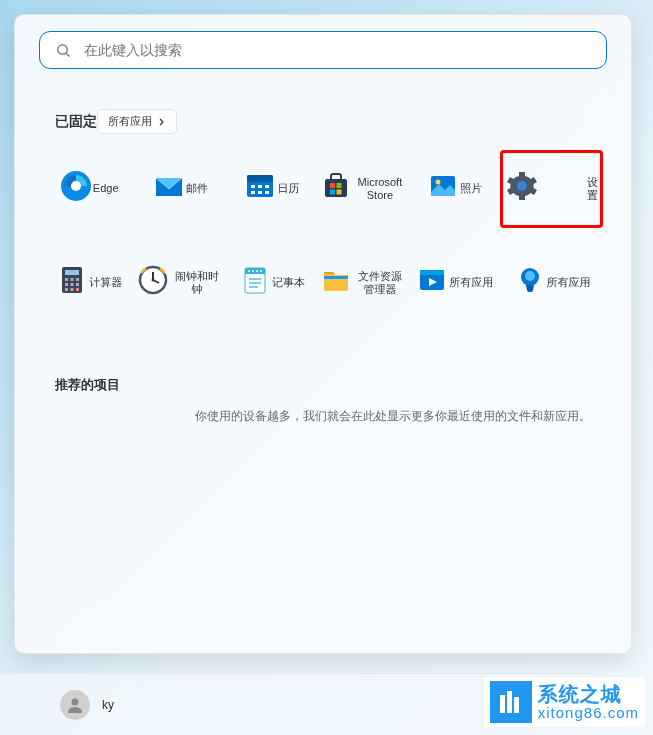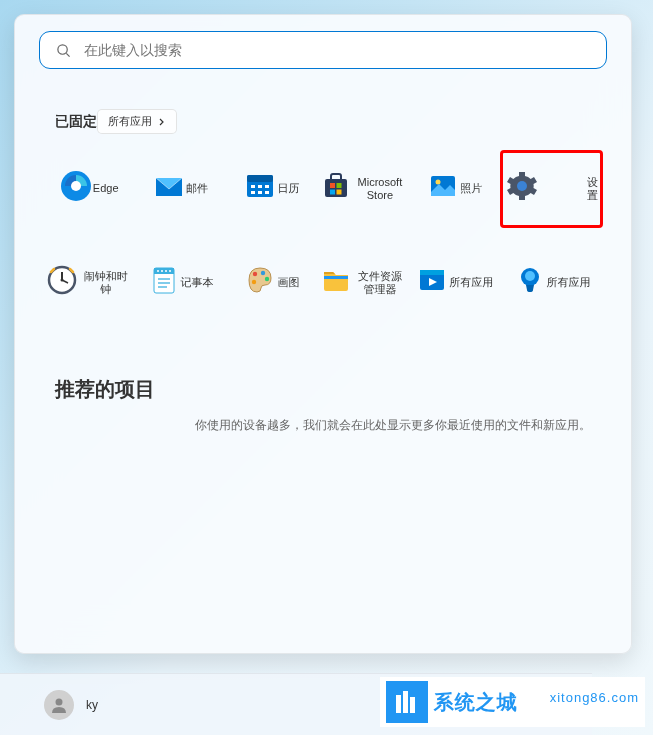--- a/index.html
+++ b/index.html
@@ -101,41 +101,41 @@
     .app-label {
       font-size: 11px;
       color: #333;
       text-align: center;
       line-height: 1.2;
     }
     .recommended-section {
       padding: 50px 40px 10px 40px;
     }
     .rec-title {
-      font-size: 20px;
+      font-size: 13px;
       font-weight: 600;
       color: #333;
       margin-bottom: 14px;
     }
     .rec-desc {
       font-size: 12px;
       color: #666;
       text-align: right;
     }
     .taskbar {
       position: absolute;
       bottom: 0;
       left: 0;
       width: 592px;
       height: 62px;
       background: rgba(240, 246, 252, 0.85);
       border-top: 1px solid rgba(0,0,0,0.06);
       display: flex;
       align-items: center;
-      padding: 0 44px;
+      padding: 0 60px;
     }
     .user-profile {
       display: flex;
       align-items: center;
       gap: 12px;
       cursor: pointer;
     }
     .avatar {
       width: 30px;
       height: 30px;
@@ -163,34 +163,33 @@
       width: 42px;
       height: 42px;
       background: #2196f3;
       display: flex;
       align-items: center;
       justify-content: center;
       color: #fff;
     }
     .wm-text-wrap {
       display: flex;
-      flex-direction: row;
+      flex-direction: column;
       line-height: 1.1;
     }
     .wm-title {
       font-size: 20px;
       font-weight: 700;
       color: #2196f3;
       letter-spacing: 1px;
     }
     .wm-url {
-      font-size: 13px;
+      font-size: 15px;
       color: #2196f3;
       letter-spacing: 1px;
-      margin-left: 32px;
     }
   </style>
 </head>
 <body>
 
 <div class="start-panel">
 
   <div class="search-bar">
     <span class="search-icon-wrap">
       <svg width="15" height="15" viewBox="0 0 16 16">
@@ -284,20 +283,38 @@
         <svg width="34" height="34" viewBox="0 0 34 34">
             <g transform="translate(17,17)">
               <path d="M-3,-14 L3,-14 L3,-10 A10 10 0 0 1 8.66,-7 L12,-9 L15,-4 L11.5,-2 A10 10 0 0 1 11.5,2 L15,4 L12,9 L8.66,7 A10 10 0 0 1 3,10 L3,14 L-3,14 L-3,10 A10 10 0 0 1 -8.66,7 L-12,9 L-15,4 L-11.5,2 A10 10 0 0 1 -11.5,-2 L-15,-4 L-12,-9 L-8.66,-7 A10 10 0 0 1 -3,-10 Z" fill="#4a5568"></path>
               <circle cx="0" cy="0" r="5" fill="#3b82d4"></circle>
             </g>
           </svg>
       </div>
       <span class="app-label">设置</span>
     </div>
 
+    <div class="app-item">
+      <div class="app-icon">
+        <svg width="34" height="34" viewBox="0 0 34 34">
+            <rect x="7" y="4" width="20" height="26" rx="2" fill="#3a4556"></rect>
+            <rect x="10" y="7" width="14" height="5" fill="#8fc4e8"></rect>
+            <rect x="10" y="15" width="3" height="3" fill="#aab"></rect>
+            <rect x="15.5" y="15" width="3" height="3" fill="#aab"></rect>
+            <rect x="21" y="15" width="3" height="3" fill="#aab"></rect>
+            <rect x="10" y="20" width="3" height="3" fill="#aab"></rect>
+            <rect x="15.5" y="20" width="3" height="3" fill="#aab"></rect>
+            <rect x="21" y="20" width="3" height="3" fill="#aab"></rect>
+            <rect x="10" y="25" width="3" height="3" fill="#aab"></rect>
+            <rect x="15.5" y="25" width="3" height="3" fill="#aab"></rect>
+            <rect x="21" y="25" width="3" height="3" fill="#e88"></rect>
+          </svg>
+      </div>
+      <span class="app-label">计算器</span>
+    </div>
 
     <div class="app-item">
       <div class="app-icon">
         <svg width="34" height="34" viewBox="0 0 34 34">
             <circle cx="17" cy="17" r="13" fill="#fff" stroke="#4a5568" stroke-width="2.5"></circle>
             <circle cx="17" cy="17" r="1.5" fill="#333"></circle>
             <line x1="17" y1="17" x2="17" y2="9" stroke="#333" stroke-width="2"></line>
             <line x1="17" y1="17" x2="23" y2="20" stroke="#333" stroke-width="1.5"></line>
             <path d="M9 6 L6 9 M25 6 L28 9" stroke="#f0b030" stroke-width="2.5" stroke-linecap="round"></path>
           </svg>
@@ -315,32 +332,20 @@
             <line x1="11" y1="24" x2="20" y2="24" stroke="#3bb0e0" stroke-width="1.3"></line>
             <circle cx="11" cy="8" r="1" fill="#fff"></circle>
             <circle cx="15" cy="8" r="1" fill="#fff"></circle>
             <circle cx="19" cy="8" r="1" fill="#fff"></circle>
             <circle cx="23" cy="8" r="1" fill="#fff"></circle>
           </svg>
       </div>
       <span class="app-label">记事本</span>
     </div>
 
-    <div class="app-item">
-      <div class="app-icon">
-        <svg width="34" height="34" viewBox="0 0 34 34">
-            <path d="M17 5 Q28 5 28 15 Q28 22 22 22 Q18 22 18 25 Q18 29 14 29 Q6 29 6 17 Q6 5 17 5 Z" fill="#e8c890" stroke="#b89050" stroke-width="1"></path>
-            <circle cx="12" cy="11" r="2.2" fill="#e74c3c"></circle>
-            <circle cx="20" cy="10" r="2.2" fill="#3498db"></circle>
-            <circle cx="24" cy="16" r="2.2" fill="#2ecc71"></circle>
-            <circle cx="11" cy="19" r="2.2" fill="#f39c12"></circle>
-          </svg>
-      </div>
-      <span class="app-label">画图</span>
-    </div>
 
     <div class="app-item">
       <div class="app-icon">
         <svg width="34" height="34" viewBox="0 0 34 34">
             <path d="M5 9 L14 9 L17 12 L29 12 L29 26 Q29 28 27 28 L7 28 Q5 28 5 26 Z" fill="#f9c23c"></path>
             <rect x="5" y="13" width="24" height="3" fill="#2196f3"></rect>
             <path d="M5 9 L14 9 L16 11 L5 11 Z" fill="#e0a020"></path>
           </svg>
       </div>
       <span class="app-label">文件资源管理器</span>

